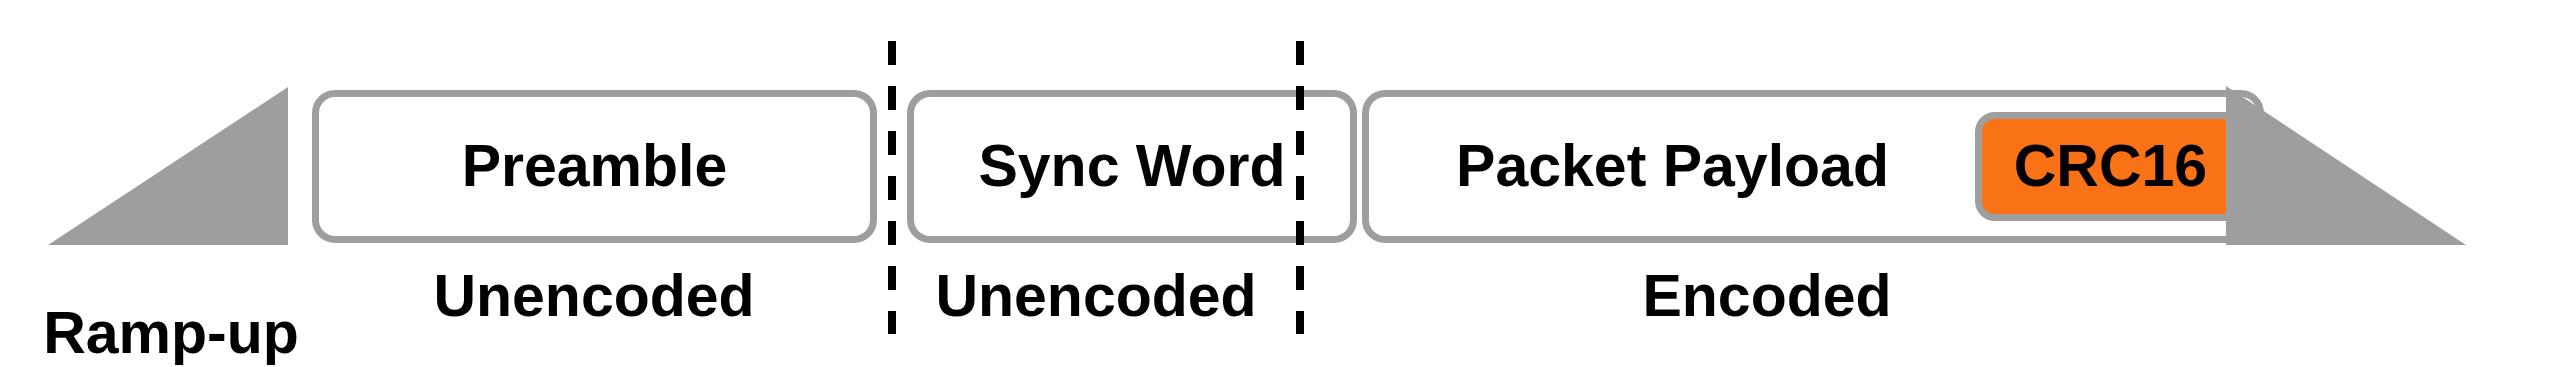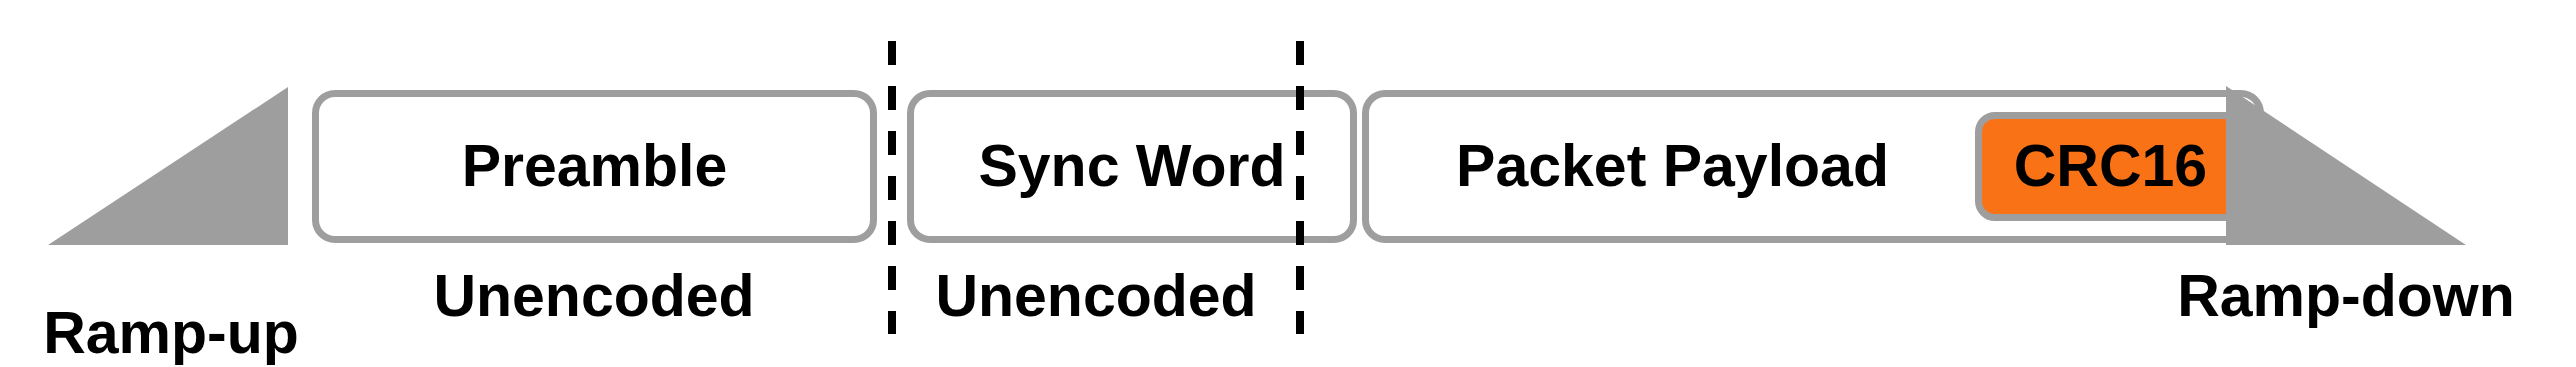--- a/index.html
+++ b/index.html
@@ -133,17 +133,17 @@
   </div>
 
   <div class="tri tri-down"></div>
 
   <div class="row-label lbl-rampup">Ramp-up</div>
 
   <div class="row-label lbl-unenc-1">Unencoded</div>
 
   <div class="row-label lbl-unenc-2">Unencoded</div>
 
+  <div class="row-label lbl-encoded">Encoded</div>
 
-  <div class="row-label lbl-rampdown">Ramp-down</div>
 
 </div>
 
 
 </body></html>

